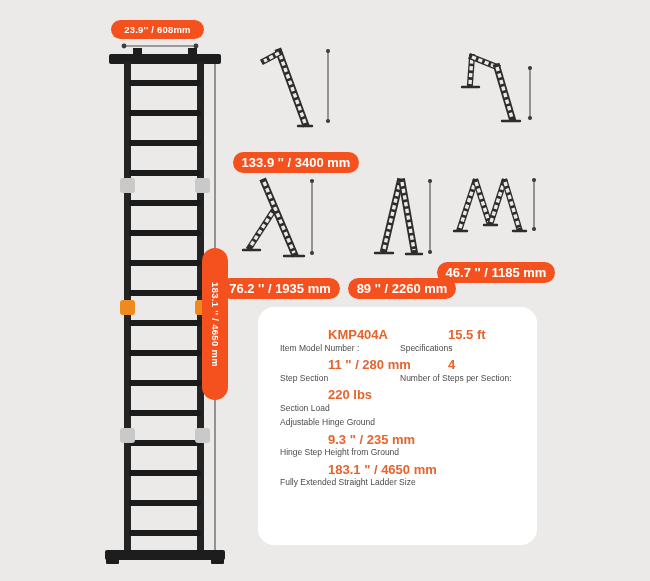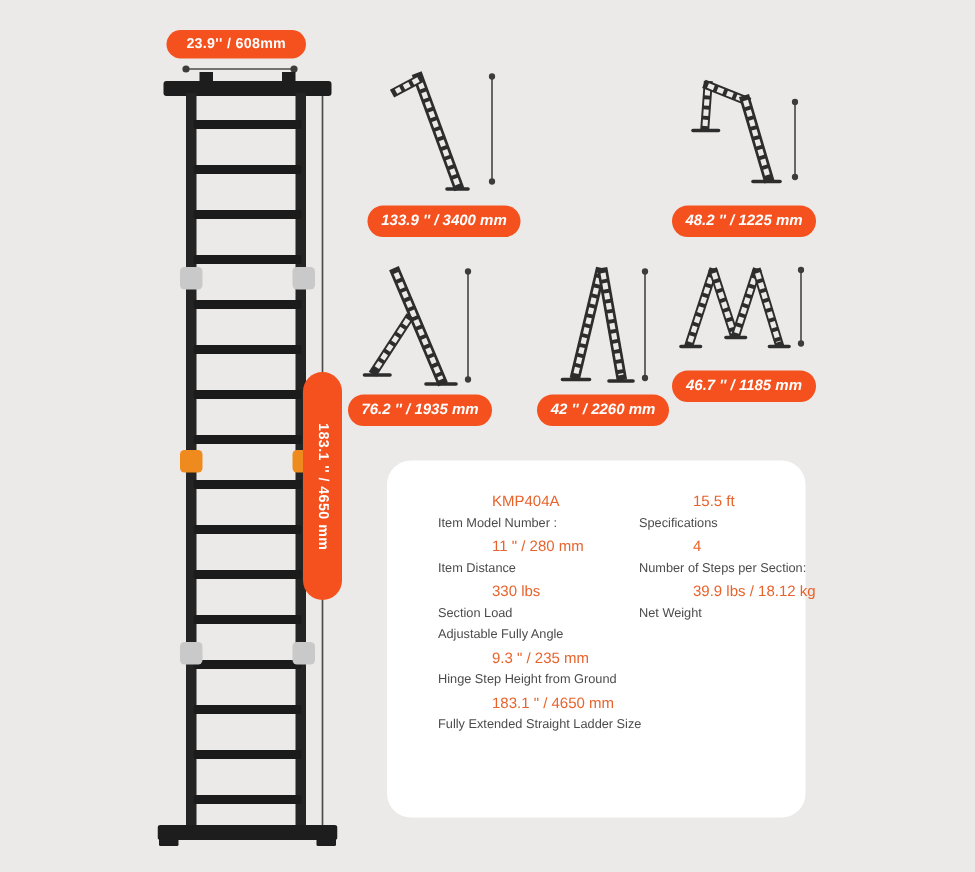--- a/index.html
+++ b/index.html
@@ -5,38 +5,38 @@
   html,body{margin:0;padding:0;background:#ECEAE8;font-family:"Liberation Sans",sans-serif;}
   #stage{position:relative;width:650px;height:581px;background:#ECEAE8;overflow:hidden;}
   svg{display:block;}
   .abs{position:absolute;}
   
   .pill{background:#F4511F;color:#fff;font-weight:bold;border-radius:999px;
         display:flex;align-items:center;justify-content:center;white-space:nowrap;}
   .pill-top{left:111px;top:20px;width:93px;height:19px;font-size:9.5px;letter-spacing:.2px;}
   .pill-vert{left:202px;top:248px;width:26px;height:152px;border-radius:14px;
              writing-mode:vertical-rl;font-size:9.5px;letter-spacing:.3px;}
-  .badge{height:21px;padding:0 9px;font-size:10px;margin-top:1px;font-style:italic;}
+  .badge{height:21px;padding:0 9px;font-size:13px;margin-top:16px;}
   
   .cell{position:absolute;width:104px;display:flex;flex-direction:column;align-items:center;}
   
   .seg{stroke:#2D2D2D;stroke-width:7;fill:none;stroke-linecap:square;}
   .seg6{stroke:#2D2D2D;stroke-width:6;fill:none;stroke-linecap:square;}
   .rng{stroke:#ECEAE8;stroke-width:3.4;fill:none;stroke-dasharray:4.2 2.6;}
   .ft{stroke:#2D2D2D;stroke-width:2.4;stroke-linecap:round;}
   .mline{stroke:#4A4A4A;stroke-width:1.1;}
   .mdot{fill:#3C3C3C;}
   
   .card{left:258px;top:307px;width:279px;height:238px;background:#fff;border-radius:16px;}
   .col{position:absolute;top:21px;}
   .col-left{left:22px;width:128px;}
-  .col-right{left:156px;width:128px;}
+  .col-right{left:142px;width:128px;}
   .spec{margin-bottom:5px;}
-  .spec .val{color:#E8632C;font-weight:normal;font-size:10px;line-height:13px;white-space:nowrap;padding-left:48px;}
-  .spec .lbl{color:#4B4B4B;font-size:8.5px;line-height:9.5px;margin-top:2.5px;white-space:nowrap;margin-left:12px;}
+  .spec .val{color:#E8632C;font-weight:bold;font-size:13px;line-height:13px;white-space:nowrap;padding-left:48px;}
+  .spec .lbl{color:#4B4B4B;font-size:8.5px;line-height:9.5px;margin-top:2.5px;white-space:nowrap;}
 </style>
 </head>
 <body>
 
 <div id="stage">
 
   <svg class="abs" style="left:0;top:0;width:650px;height:581px" viewBox="0 0 650 581">
     <line class="mline" x1="124" y1="46" x2="196" y2="46"></line>
     <circle class="mdot" cx="124" cy="46" r="2.4"></circle>
     <circle class="mdot" cx="196" cy="46" r="2.4"></circle>
@@ -107,21 +107,20 @@
       <line class="seg6" x1="28" y1="15" x2="53" y2="25"></line>
         <line class="rng" x1="28" y1="15" x2="53" y2="25"></line>
       <line class="seg" x1="53" y1="25" x2="68" y2="76"></line>
         <line class="rng" x1="53" y1="25" x2="68" y2="76"></line>
       <line class="ft" x1="18" y1="45" x2="35" y2="45"></line>
       <line class="ft" x1="58" y1="79" x2="76" y2="79"></line>
       <line class="mline" x1="86" y1="26" x2="86" y2="76"></line>
       <circle class="mdot" cx="86" cy="26" r="2.1"></circle>
         <circle class="mdot" cx="86" cy="76" r="2.1"></circle>
     </svg>
-    <div class="pill badge">48.2 '' / 1225 mm</div>
   </div>
 
   <div class="cell" style="left:228px;top:176px">
     <svg width="104" height="86" viewBox="0 0 104 86">
       <line class="seg" x1="36" y1="6" x2="66" y2="77"></line>
         <line class="rng" x1="36" y1="6" x2="66" y2="77"></line>
       <line class="seg6" x1="44" y1="37" x2="22" y2="71"></line>
         <line class="rng" x1="44" y1="37" x2="22" y2="71"></line>
       <line class="ft" x1="15" y1="74" x2="32" y2="74"></line>
       <line class="ft" x1="56" y1="80" x2="76" y2="80"></line>
@@ -137,21 +136,21 @@
       <line class="seg" x1="34" y1="73" x2="50" y2="6"></line>
         <line class="rng" x1="34" y1="73" x2="50" y2="6"></line>
       <line class="seg" x1="52" y1="6" x2="64" y2="74"></line>
         <line class="rng" x1="52" y1="6" x2="64" y2="74"></line>
       <line class="ft" x1="25" y1="77" x2="43" y2="77"></line>
       <line class="ft" x1="56" y1="78" x2="72" y2="78"></line>
       <line class="mline" x1="80" y1="5" x2="80" y2="76"></line>
       <circle class="mdot" cx="80" cy="5" r="2.1"></circle>
         <circle class="mdot" cx="80" cy="76" r="2.1"></circle>
     </svg>
-    <div class="pill badge">42 '' / 2260 mm</div>
+    <div class="pill badge">89 '' / 2260 mm</div>
   </div>
 
   <div class="cell" style="left:444px;top:160px">
     <svg width="104" height="86" viewBox="0 0 104 86">
       <line class="seg6" x1="16" y1="68" x2="31" y2="22"></line>
         <line class="rng" x1="16" y1="68" x2="31" y2="22"></line>
       <line class="seg6" x1="32" y1="22" x2="45" y2="62"></line>
         <line class="rng" x1="32" y1="22" x2="45" y2="62"></line>
       <line class="seg6" x1="47" y1="62" x2="60" y2="22"></line>
         <line class="rng" x1="47" y1="62" x2="60" y2="22"></line>
@@ -168,47 +167,43 @@
   </div>
 
   <div class="abs card">
     <div class="col col-left">
       <div class="spec">
         <div class="val">KMP404A</div>
         <div class="lbl">Item Model Number :</div>
       </div>
       <div class="spec">
         <div class="val">11 " / 280 mm</div>
-        <div class="lbl">Item Distance</div>
-      </div>
-      <div class="spec">
-        <div class="val">330 lbs</div>
+        <div class="lbl">Step Section</div>
+      </div>
+      <div class="spec">
+        <div class="val">220 lbs</div>
         <div class="lbl">Section Load</div>
       </div>
       <div class="spec">
-        <div class="lbl">Adjustable Fully Angle</div>
+        <div class="lbl">Adjustable Hinge Ground</div>
       </div>
       <div class="spec">
         <div class="val">9.3 " / 235 mm</div>
         <div class="lbl">Hinge Step Height from Ground</div>
       </div>
       <div class="spec">
         <div class="val">183.1 " / 4650 mm</div>
         <div class="lbl">Fully Extended Straight Ladder Size</div>
       </div>
     </div>
     <div class="col col-right">
       <div class="spec">
         <div class="val">15.5 ft</div>
         <div class="lbl">Specifications</div>
       </div>
       <div class="spec">
         <div class="val">4</div>
         <div class="lbl">Number of Steps per Section:</div>
       </div>
-      <div class="spec">
-        <div class="val">39.9 lbs / 18.12 kg</div>
-        <div class="lbl">Net Weight</div>
-      </div>
     </div>
   </div>
 
 </div>
 
 </body></html>

